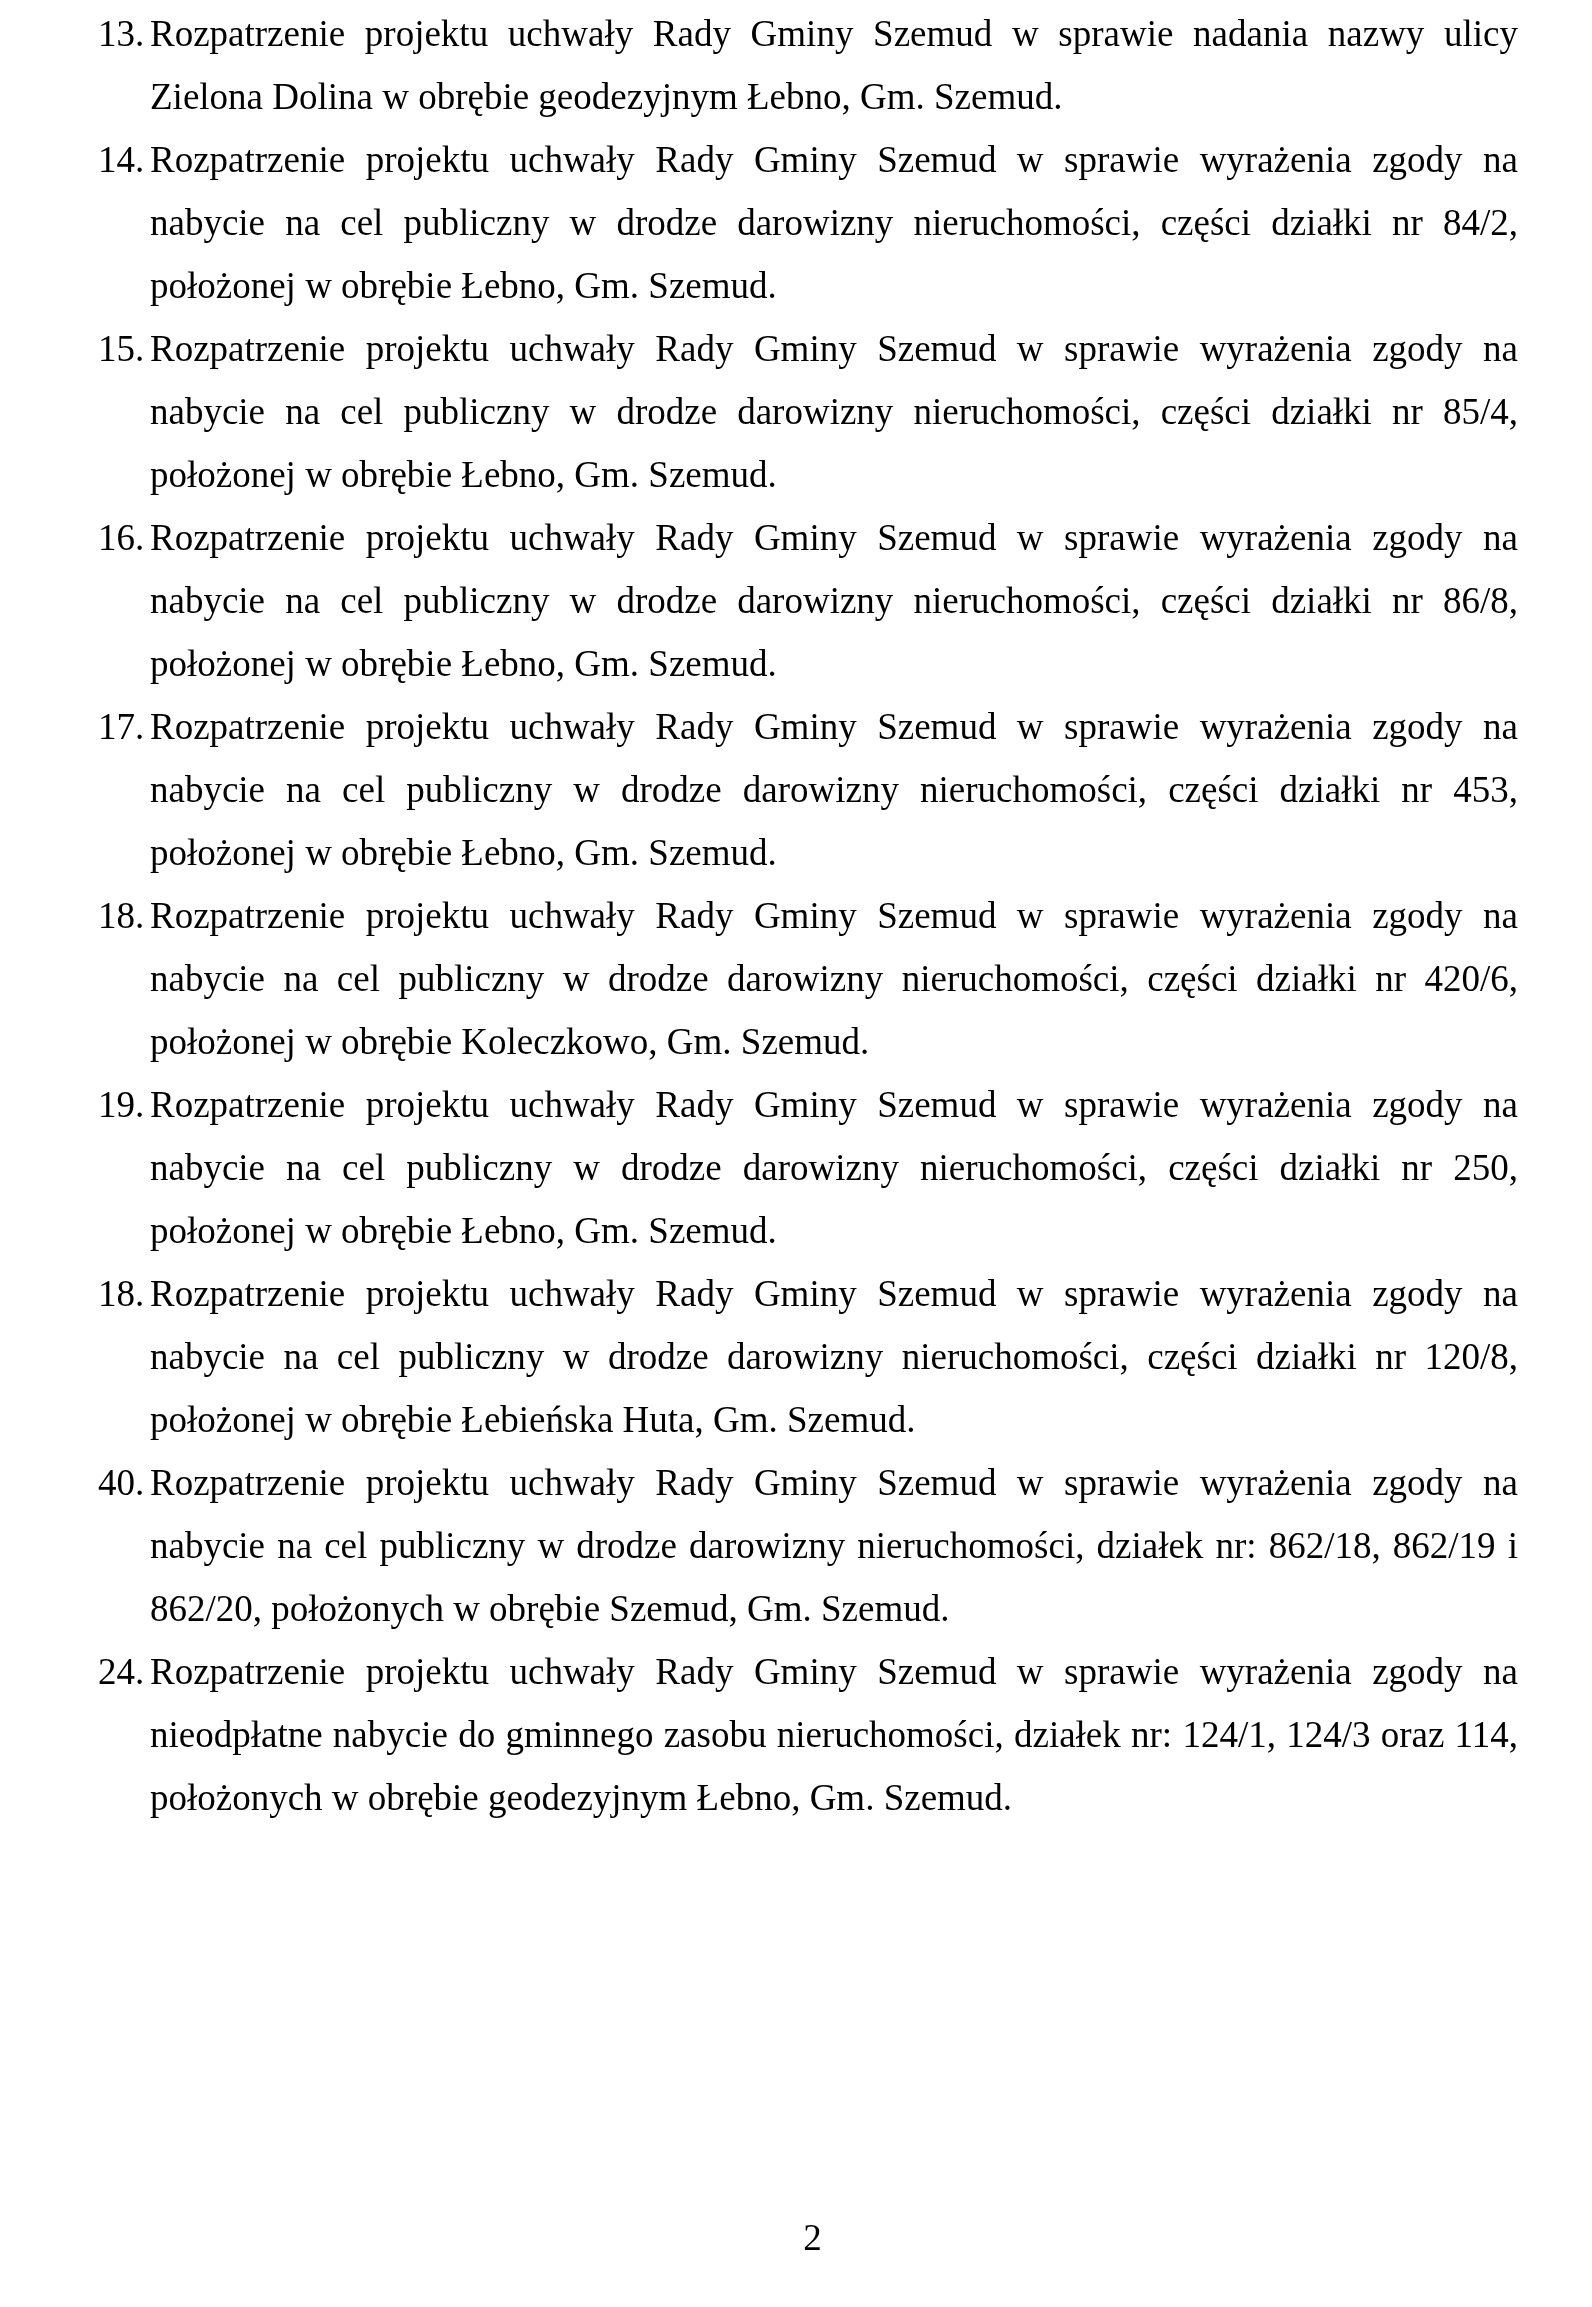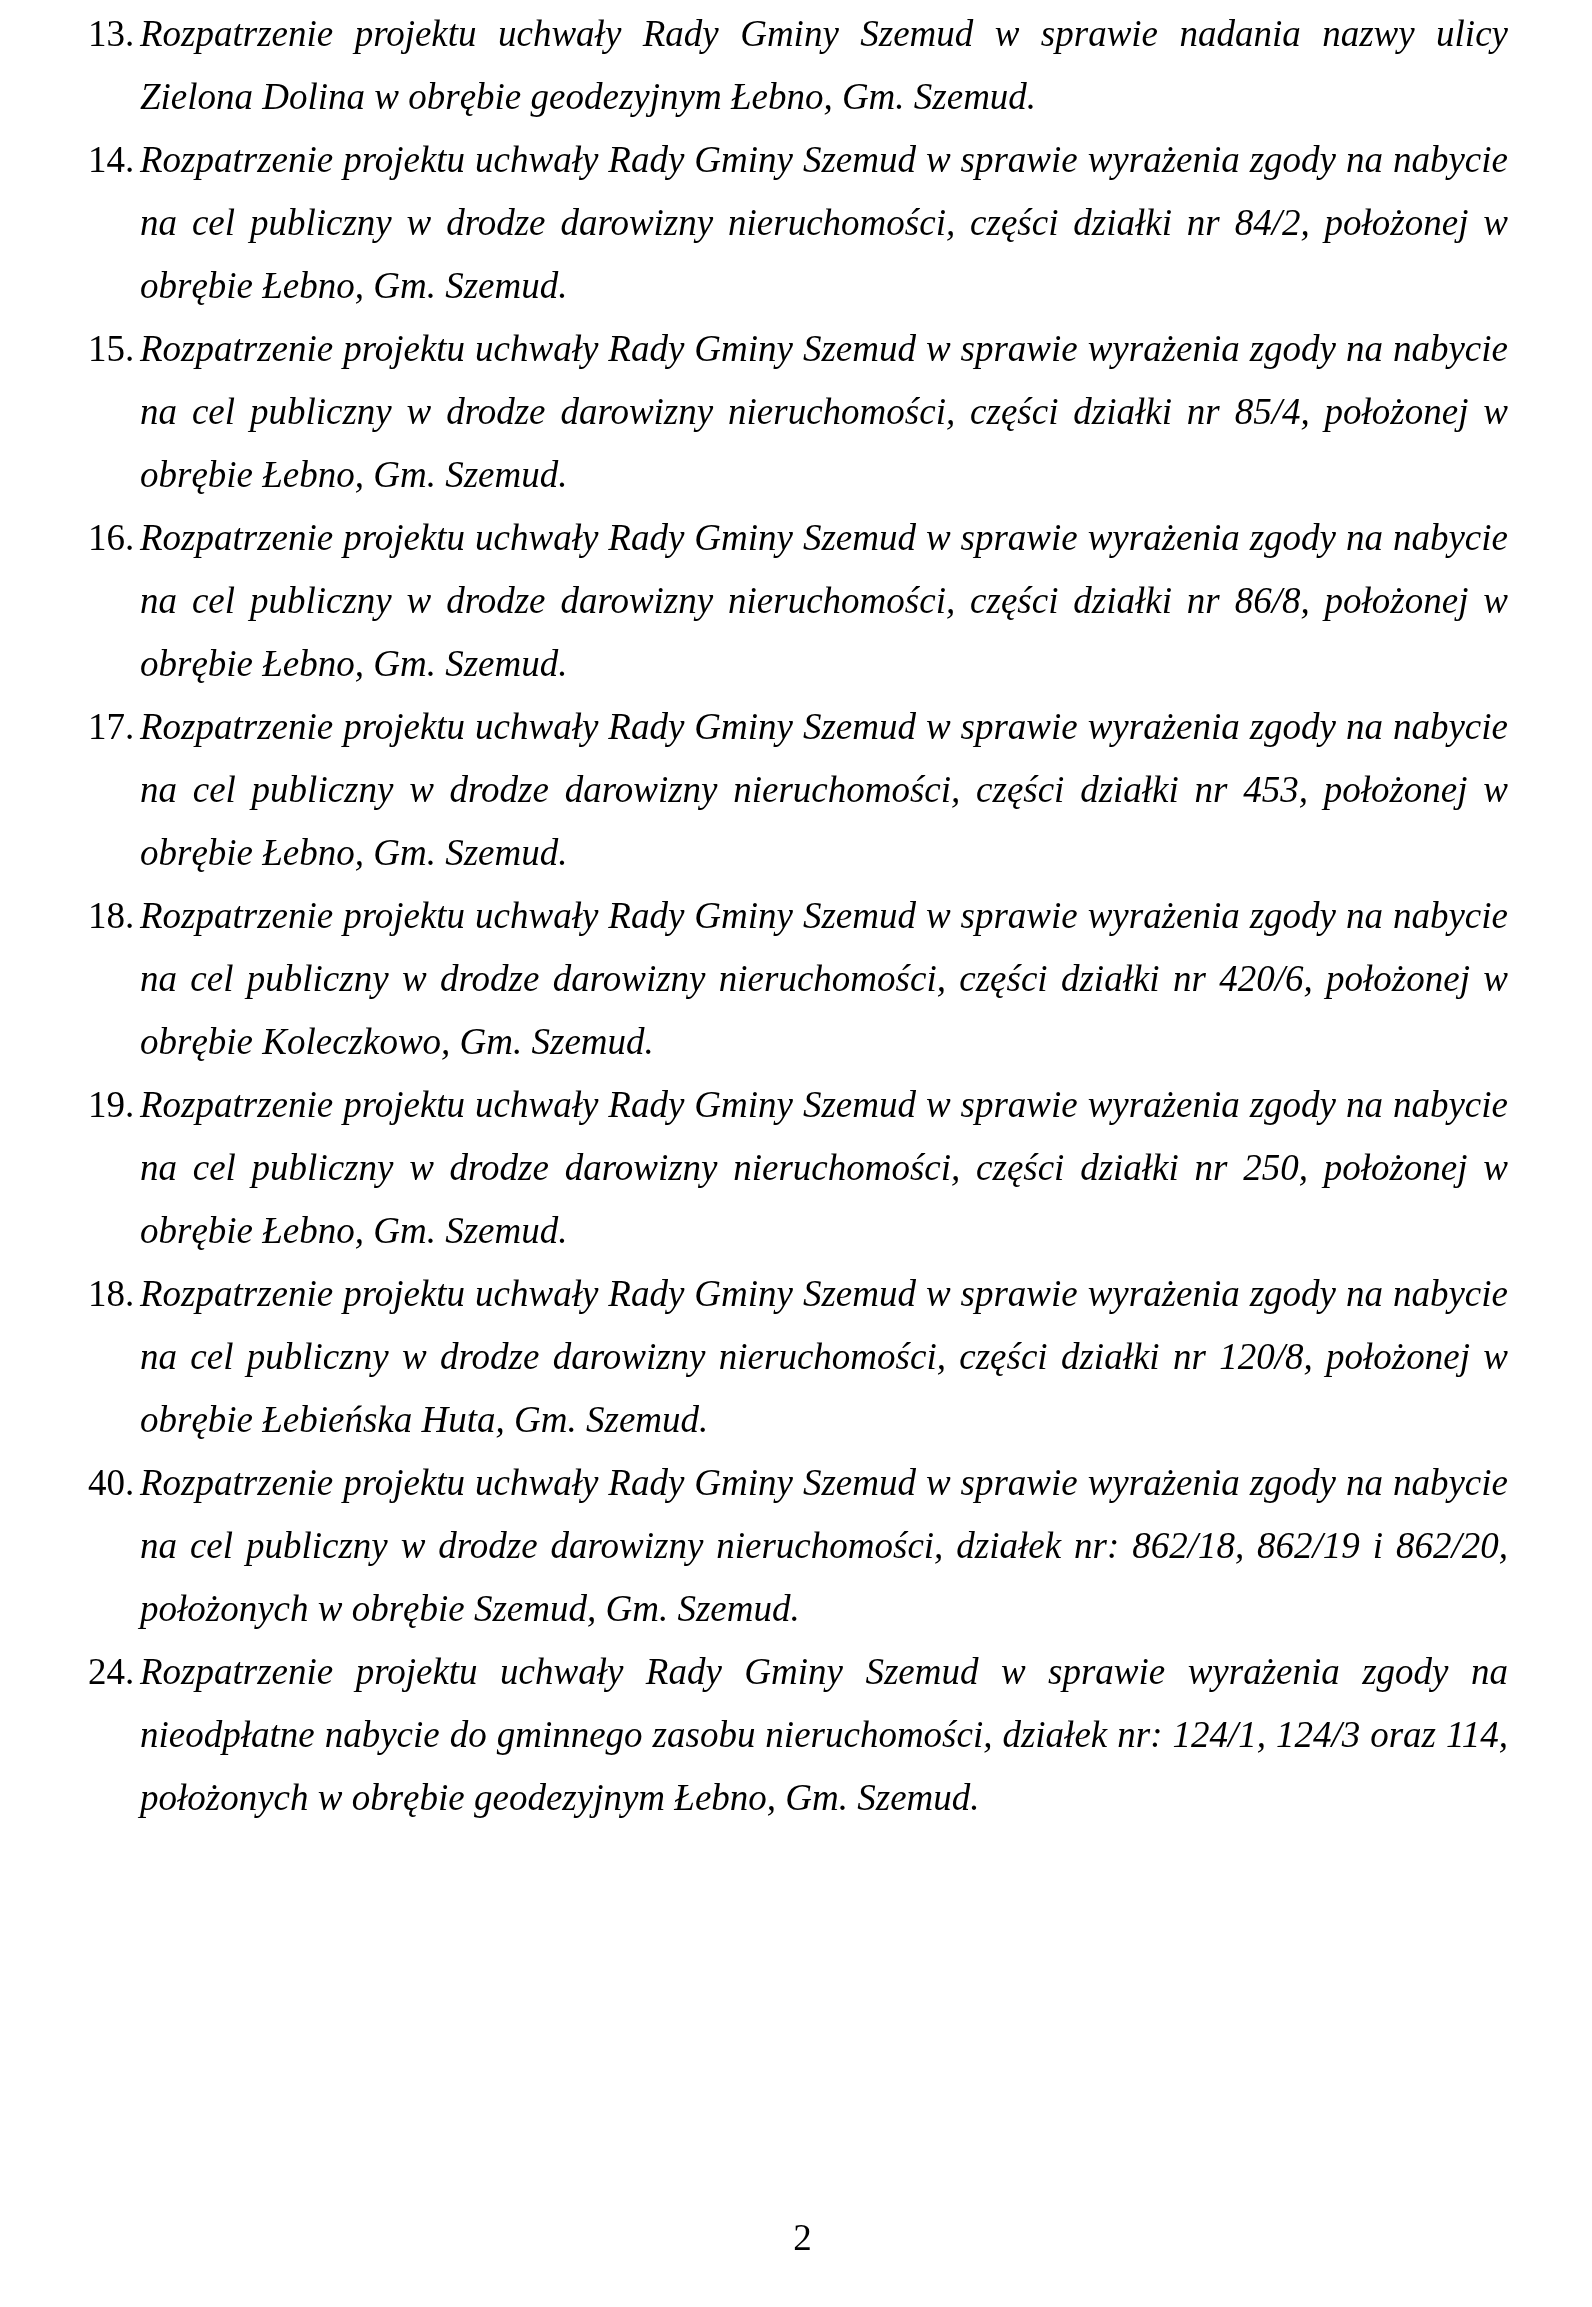--- a/index.html
+++ b/index.html
@@ -10,21 +10,21 @@
     body {
       width: 1593px;
       height: 2307px;
       position: relative;
       overflow: hidden;
       font-family: "Liberation Serif", "DejaVu Serif", serif;
       color: #000000;
     }
     .page {
       position: absolute;
-      left: 6px;
+      left: 16px;
       top: 0;
       width: 1433px;
       height: 2307px;
     }
     .agenda {
       position: absolute;
       left: 82px;
       top: 1.5px;
       width: 1420px;
       margin: 0;
@@ -41,21 +41,20 @@
     }
     .item-number {
       position: absolute;
       left: 0;
       top: 0;
       width: 52px;
       white-space: nowrap;
     }
     .item-text {
       display: block;
-      font-style: italic;
     }
     .page-number {
       position: absolute;
       left: 0;
       width: 1593px;
       top: 2216px;
       text-align: center;
       font-size: 37px;
       line-height: 44px;
     }

